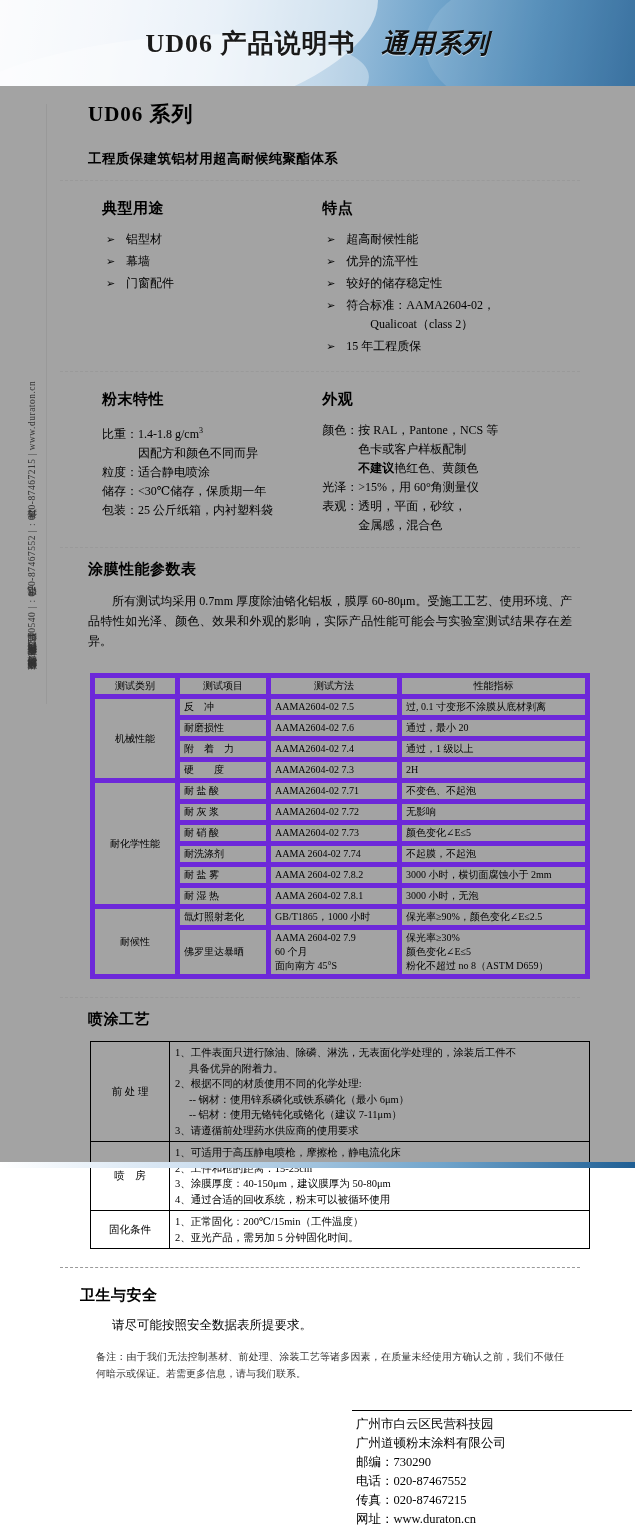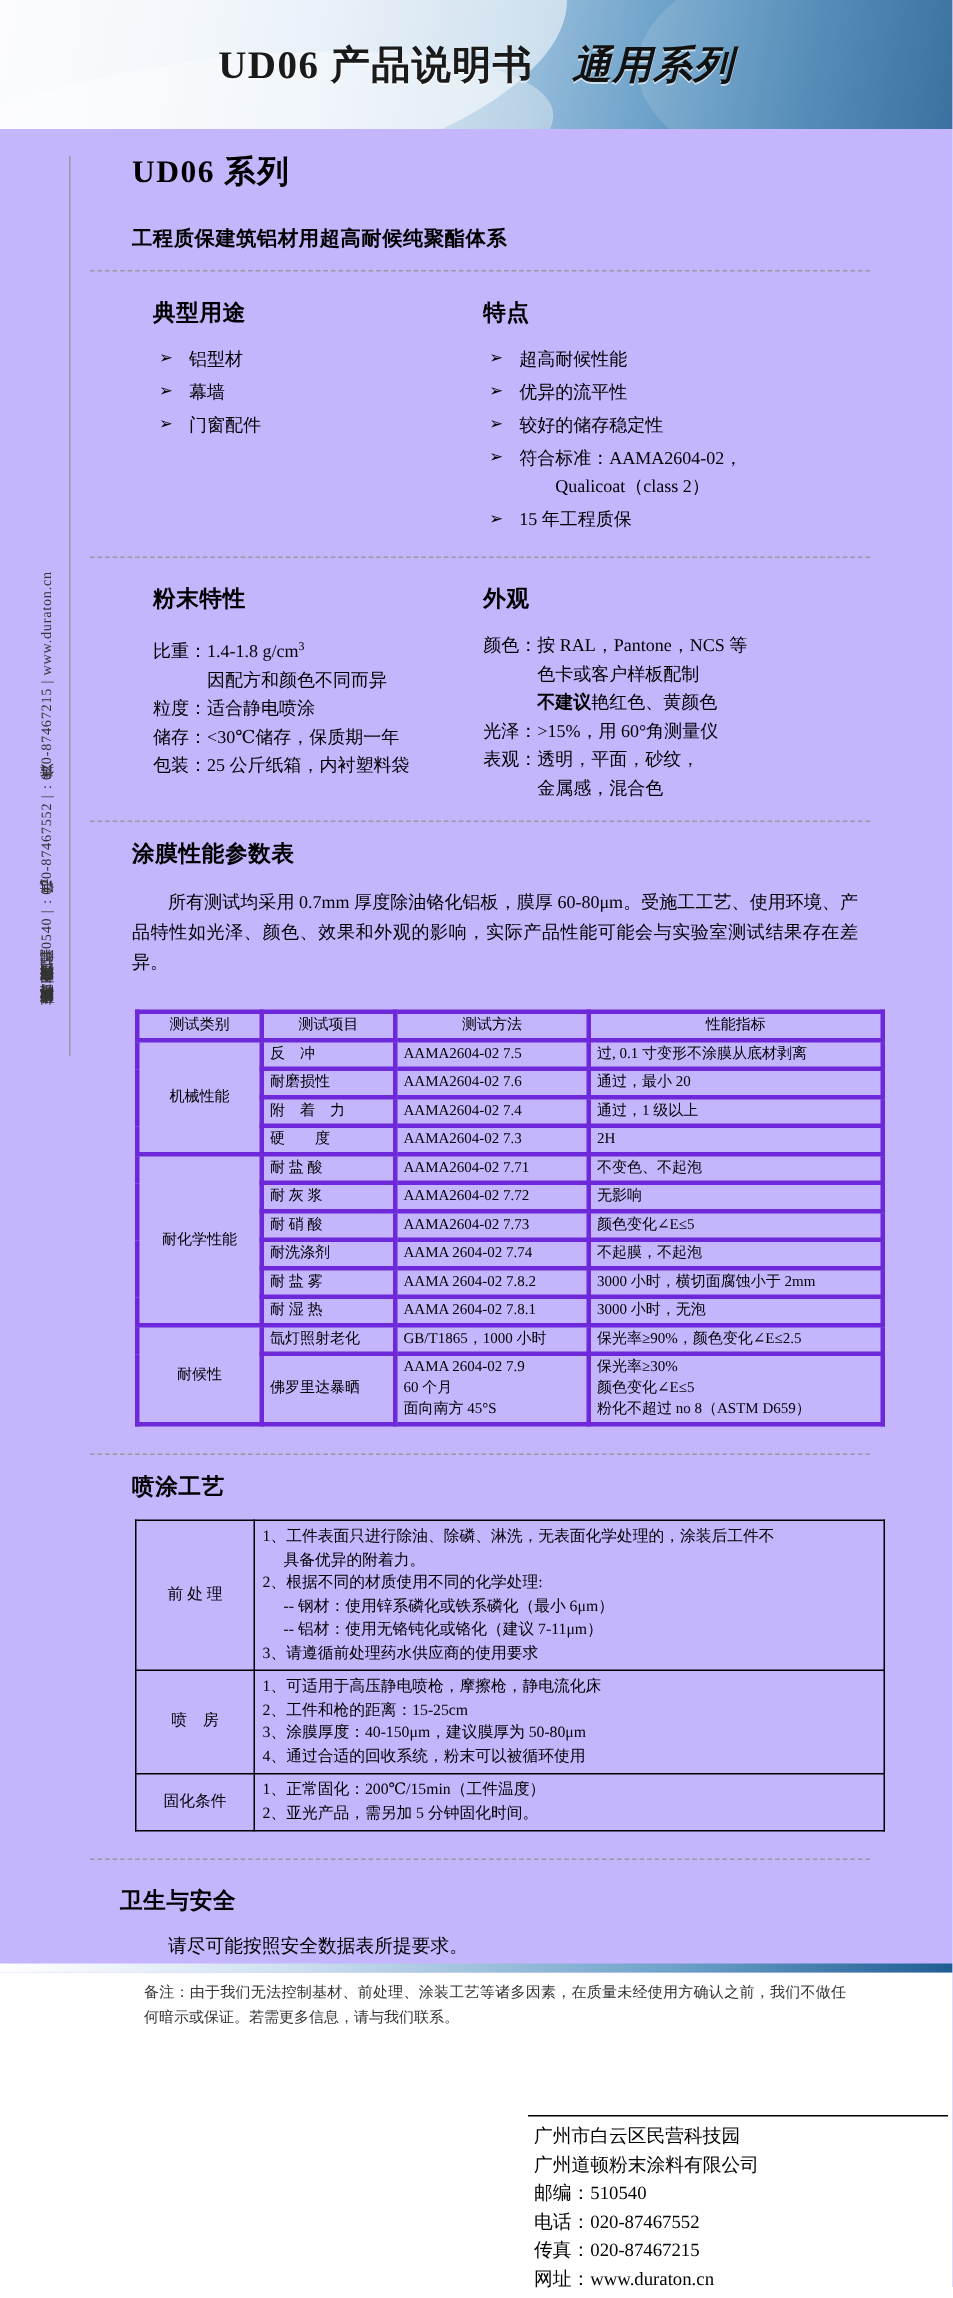--- a/index.html
+++ b/index.html
@@ -10,22 +10,22 @@
     width: 635px;
     height: 1532px;
     background: #ffffff;
     font-family: "Liberation Serif", "DejaVu Serif", serif;
     color: #000;
     overflow: hidden;
   }
   .page {
     position: relative;
     width: 635px;
-    height: 1315px;
-    background: #c4b5fd;
+    height: 1168px;
+    background: #a3a3a3;
   }
 
   
   .banner {
     position: relative;
     height: 86px;
     background: linear-gradient(100deg, #f6f8fb 0%, #e7eef7 18%, #cfe0f0 34%, #9fc2de 52%, #6fa3ca 68%, #3f7fb0 84%, #1f5e93 100%);
     overflow: hidden;
   }
   .banner .swoosh1 {
@@ -157,21 +157,21 @@
     text-align: justify;
   }
   table.perf {
     border-collapse: collapse;
     margin-left: 30px;
     width: 500px;
     font-size: 10px;
     line-height: 14px;
   }
   table.perf th, table.perf td {
-    border: 3px solid #6d28d9;
+    border: 5px solid #6d28d9;
     padding: 1px 4px;
     vertical-align: middle;
   }
   table.perf th {
     font-weight: normal;
     text-align: center;
   }
   .c-cat { width: 72px; text-align: center; }
   .c-item { width: 78px; text-align: left; }
   .c-meth { width: 118px; text-align: left; padding-left: 6px;}
@@ -445,21 +445,21 @@
     <div class="safety-text">请尽可能按照安全数据表所提要求。</div>
     <div class="note">备注：由于我们无法控制基材、前处理、涂装工艺等诸多因素，在质量未经使用方确认之前，我们不做任何暗示或保证。若需更多信息，请与我们联系。</div>
 
   </div>
 
   <div class="footer">
     <div class="line"></div>
     <div class="addr">
       <div>广州市白云区民营科技园</div>
       <div>广州道顿粉末涂料有限公司</div>
-      <div>邮编：510540</div>
+      <div>邮编：730290</div>
       <div>电话：020-87467552</div>
       <div>传真：020-87467215</div>
       <div>网址：www.duraton.cn</div>
     </div>
   </div>
 
   <div class="bottom-rule"></div>
 </div>
 
 </body></html>

